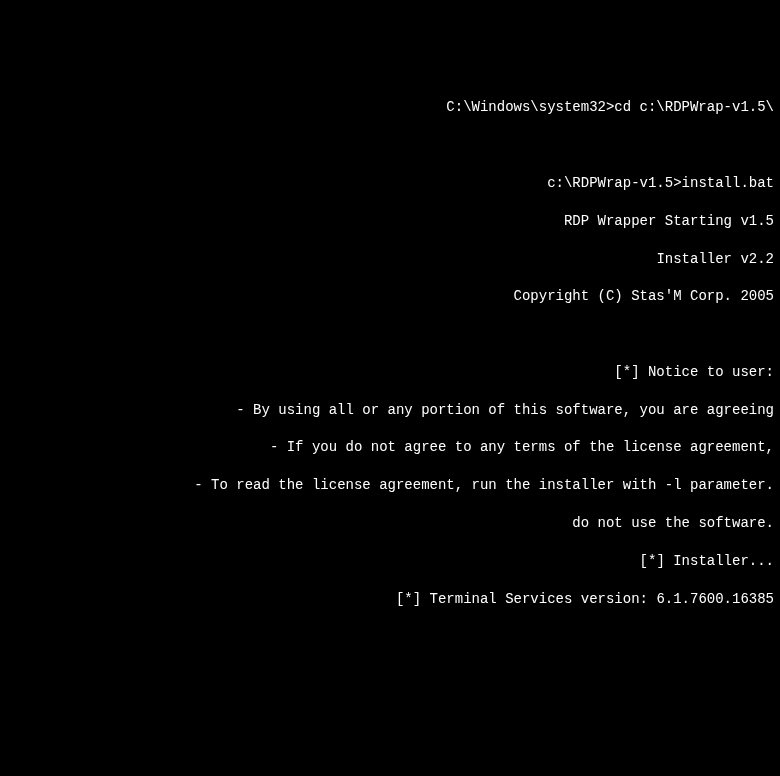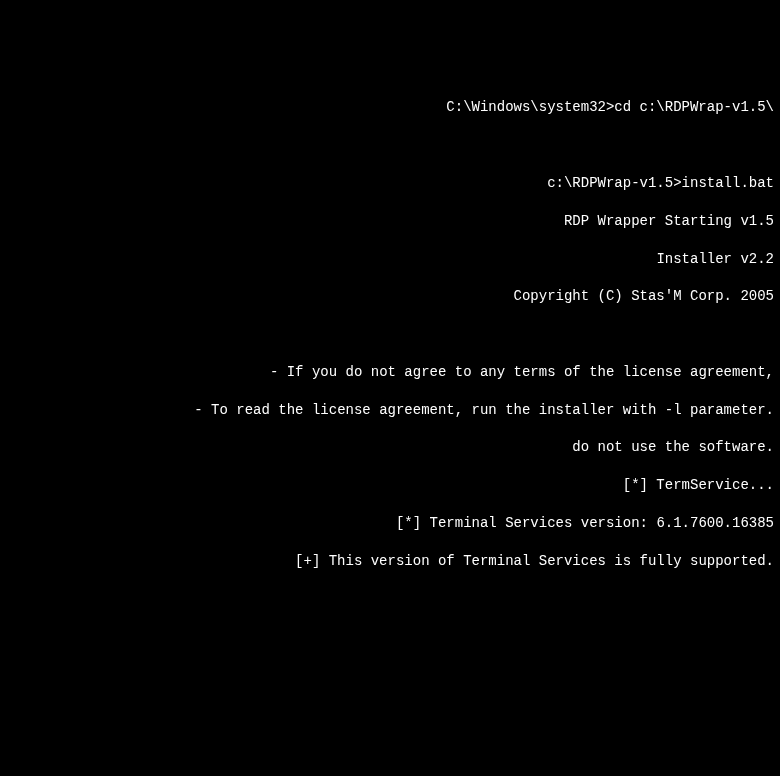--- a/index.html
+++ b/index.html
@@ -24,26 +24,27 @@
 
 
 <div class="terminal">
 <span class="line"><span>C:\Windows\system32&gt;</span><span>cd c:\RDPWrap-v1.5\</span></span>
 <span class="line"> </span>
 <span class="line"><span>c:\RDPWrap-v1.5&gt;</span><span>install.bat</span></span>
 <span class="line">RDP Wrapper Starting v1.5</span>
 <span class="line">Installer v2.2</span>
 <span class="line">Copyright (C) Stas'M Corp. 2005</span>
 <span class="line"> </span>
+<span class="line">[*] Notice to user:</span>
+<span class="line">  - By using all or any portion of this software, you are agreeing</span>
 <span class="line">  - If you do not agree to any terms of the license agreement,</span>
 <span class="line">  - To read the license agreement, run the installer with -l parameter.</span>
 <span class="line">  do not use the software.</span>
-<span class="line">[*] TermService...</span>
+<span class="line">[*] Installer...</span>
 <span class="line">[*] Terminal Services version: 6.1.7600.16385</span>
-<span class="line">[+] This version of Terminal Services is fully supported.</span>
 
 
 
 
 
 
 
 
 
 

